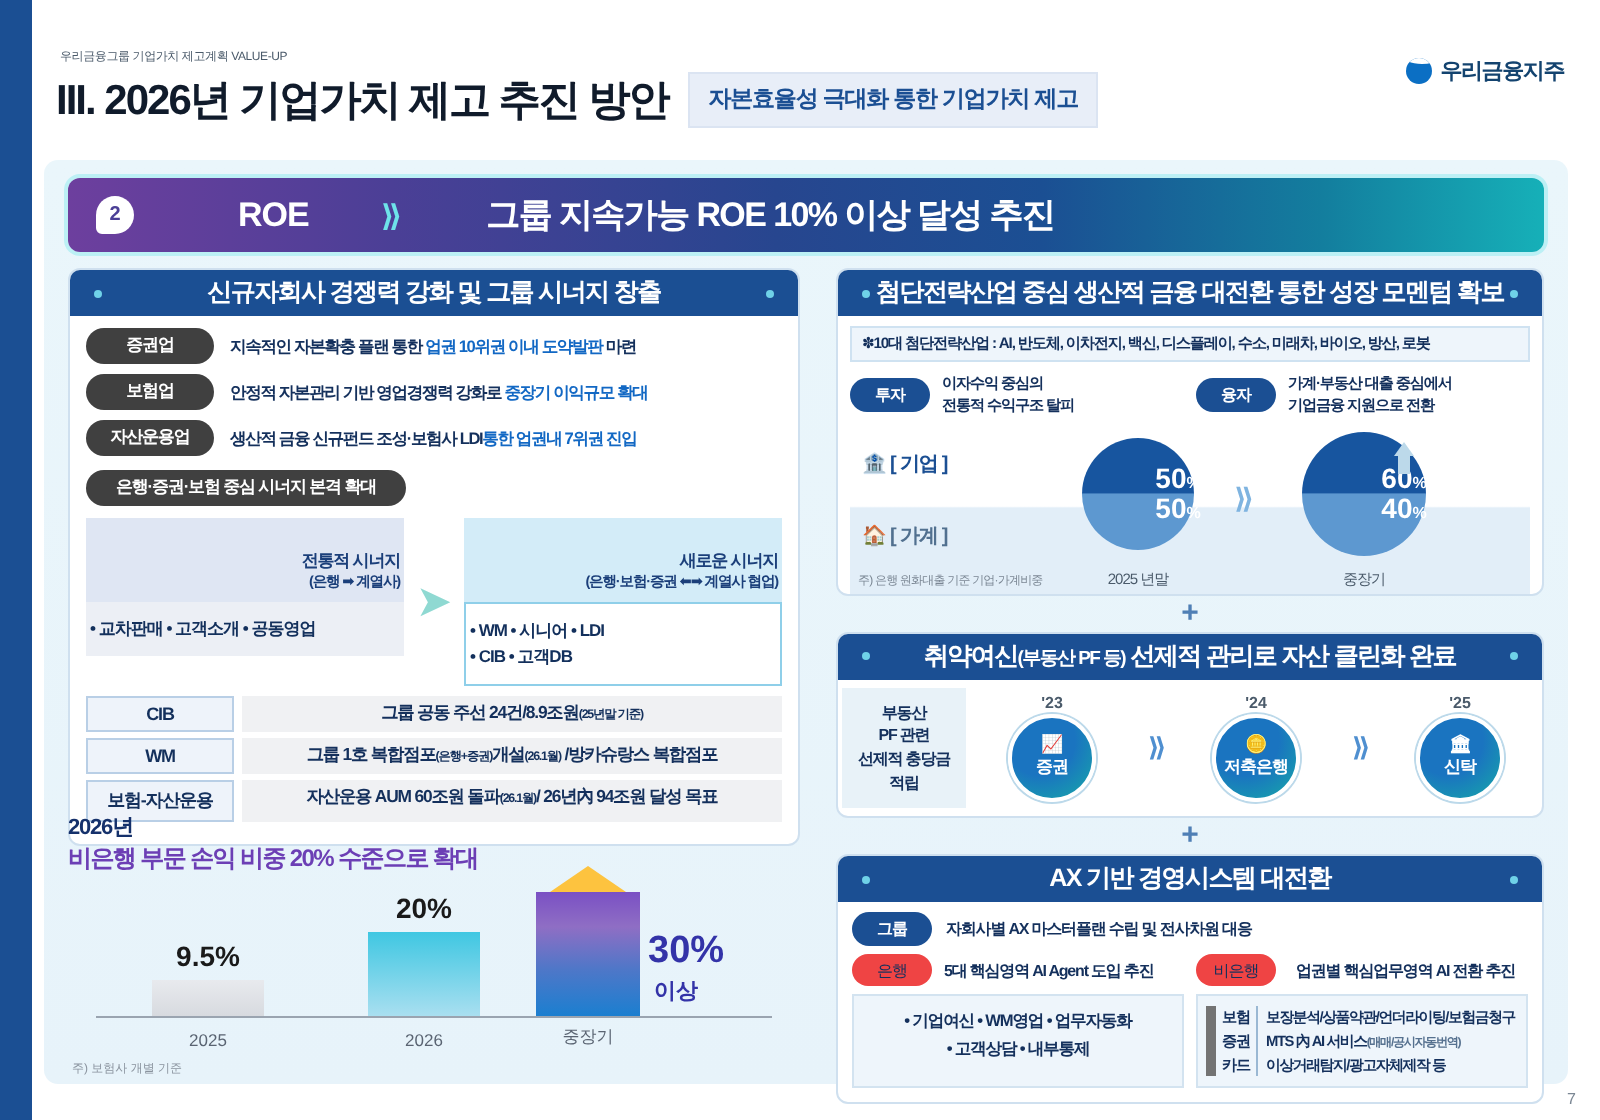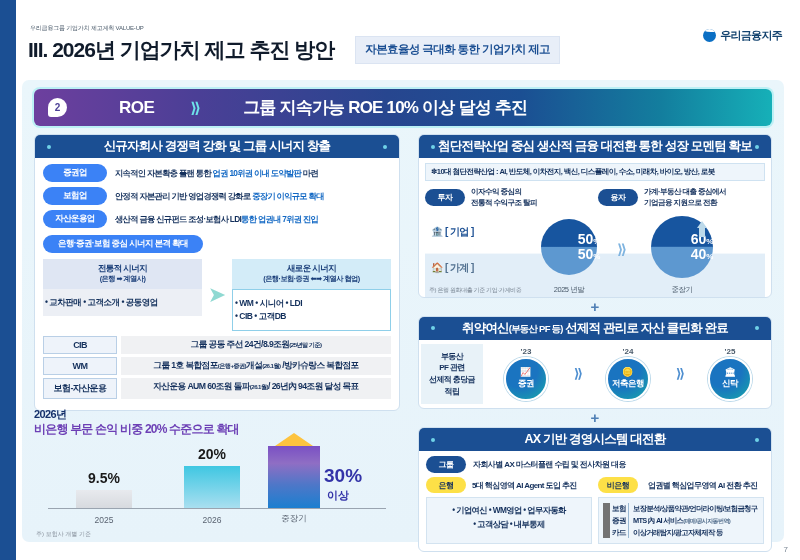--- a/index.html
+++ b/index.html
@@ -22,21 +22,21 @@
     background: #1b4f93;
   }
   
   .kicker {
     position: absolute; left: 30px; top: 24px;
     font-size: 6px; color: #4a5a6a; letter-spacing: -0.2px;
     white-space: nowrap;
   }
   .title-row {
     position: absolute; left: 28px; top: 36px;
-    display: flex; align-items: center; gap: 21px;
+    display: flex; align-items: center; gap: 10px;
   }
   .title-main {
     font-size: 21px; font-weight: bold; color: #101b2b;
     letter-spacing: -1px; white-space: nowrap;
   }
   .title-sub {
     background: #e8eef8; color: #1b4f93;
     font-size: 11.5px; font-weight: bold; letter-spacing: -0.6px;
     padding: 5px 9px 6px 9px; white-space: nowrap;
     border: 1px solid #dbe4f2;
@@ -96,33 +96,33 @@
     font-size: 12.5px; font-weight: bold; letter-spacing: -0.8px;
     height: 23px; display: flex; align-items: center; justify-content: center;
     position: relative;
   }
   .dot-l, .dot-r { position: absolute; width: 4px; height: 4px; border-radius: 50%; background: #6fd2e8; }
   .dot-l { left: 12px; } .dot-r { right: 12px; }
   .card-body { padding: 6px 8px 8px 8px; }
   
   .pill-row { display: flex; align-items: center; gap: 8px; margin-bottom: 5px; }
   .pill {
-    background: #3b82f6; color: #fff; border-radius: 10px;
+    background: #404040; color: #fff; border-radius: 10px;
     font-size: 8.5px; font-weight: bold; letter-spacing: -0.6px;
     padding: 3px 0; width: 64px; text-align: center; flex: none;
   }
   .pill.wide { width: 160px; }
   .pill-txt { font-size: 8.3px; font-weight: bold; color: #14305c; letter-spacing: -0.7px; }
   .pill-txt .hl { color: #1268c4; }
   
   .syn-wrap { display: flex; align-items: stretch; gap: 4px; margin-top: 6px; }
   .syn-box { flex: 1; }
   .syn-h {
-    text-align: center; font-size: 8.5px; font-weight: bold; color: #1b3f7a;
-    letter-spacing: -0.6px; padding: 4px 2px 5px; line-height: 1.35;
+    text-align: right; font-size: 8.5px; font-weight: bold; color: #1b3f7a;
+    letter-spacing: -0.6px; padding: 16px 2px 5px; line-height: 1.35;
   }
   .syn-h .small { font-size: 7.3px; font-weight: bold; }
   .syn-h.old { background: #dfe6f3; }
   .syn-h.new { background: #d3ecf8; }
   .syn-c {
     font-size: 8.5px; font-weight: bold; color: #13305c;
     letter-spacing: -0.5px; padding: 7px 2px; line-height: 1.5;
   }
   .syn-c.old { background: #eceff5; }
   .syn-c.new { background: #ffffff; border: 1px solid #8fcfe9; }
@@ -208,35 +208,35 @@
     font-size: 8.5px; font-weight: bold; letter-spacing: -0.5px; gap: 1px;
     border: 2px solid #ffffff; box-shadow: 0 0 0 1px #bcd9ea;
   }
   .pf-ico { font-size: 9px; line-height: 1; }
   .pf-chev { width: 16px; flex: none; color: #4f8fd0; font-size: 13px; font-weight: bold; letter-spacing: -3px; text-align: center; }
   
   .ax-row1 { display: flex; align-items: center; gap: 7px; margin-bottom: 4px; }
   .ax-txt { font-size: 8px; font-weight: bold; color: #14305c; letter-spacing: -0.6px; }
   .ax-row2 { display: flex; align-items: center; gap: 6px; margin-bottom: 4px; }
   .chip {
-    background: #fde047; color: #14305c; border-radius: 9px;
-    font-size: 8px; font-weight: bold; padding: 2.5px 0; width: 40px;
+    background: #ef4444; color: #14305c; border-radius: 9px;
+    font-size: 8px; font-weight: normal; padding: 2.5px 0; width: 40px;
     text-align: center; flex: none; letter-spacing: -0.5px;
   }
   .ax-cols { display: flex; gap: 6px; }
   .ax-box {
     flex: 1; background: #eef5fb; border: 1px solid #d3e3f0;
     padding: 5px 4px; font-size: 8.3px; font-weight: bold; color: #14305c;
     letter-spacing: -0.6px; text-align: center; line-height: 1.7;
   }
   .ax-box.right { text-align: left; }
   .ax-line { display: flex; gap: 4px; align-items: baseline; line-height: 1.55; }
   .ax-key {
     flex: none; width: 26px; text-align: center; font-size: 7.6px; font-weight: bold;
-    color: #14305c; border-left: 7px solid #737373; border-right: 1px solid #9ab8d3;
+    color: #14305c; border-left: 5px solid #737373; border-right: 1px solid #9ab8d3;
   }
   .ax-val { font-size: 7.4px; font-weight: bold; color: #14305c; letter-spacing: -0.7px; }
   .ax-val .xs { font-size: 6.1px; color: #56718f; }
   .pagenum {
     position: absolute; right: 12px; bottom: 6px;
     font-size: 8px; color: #7b8794;
   }
 </style>
 </head>
 <body>

